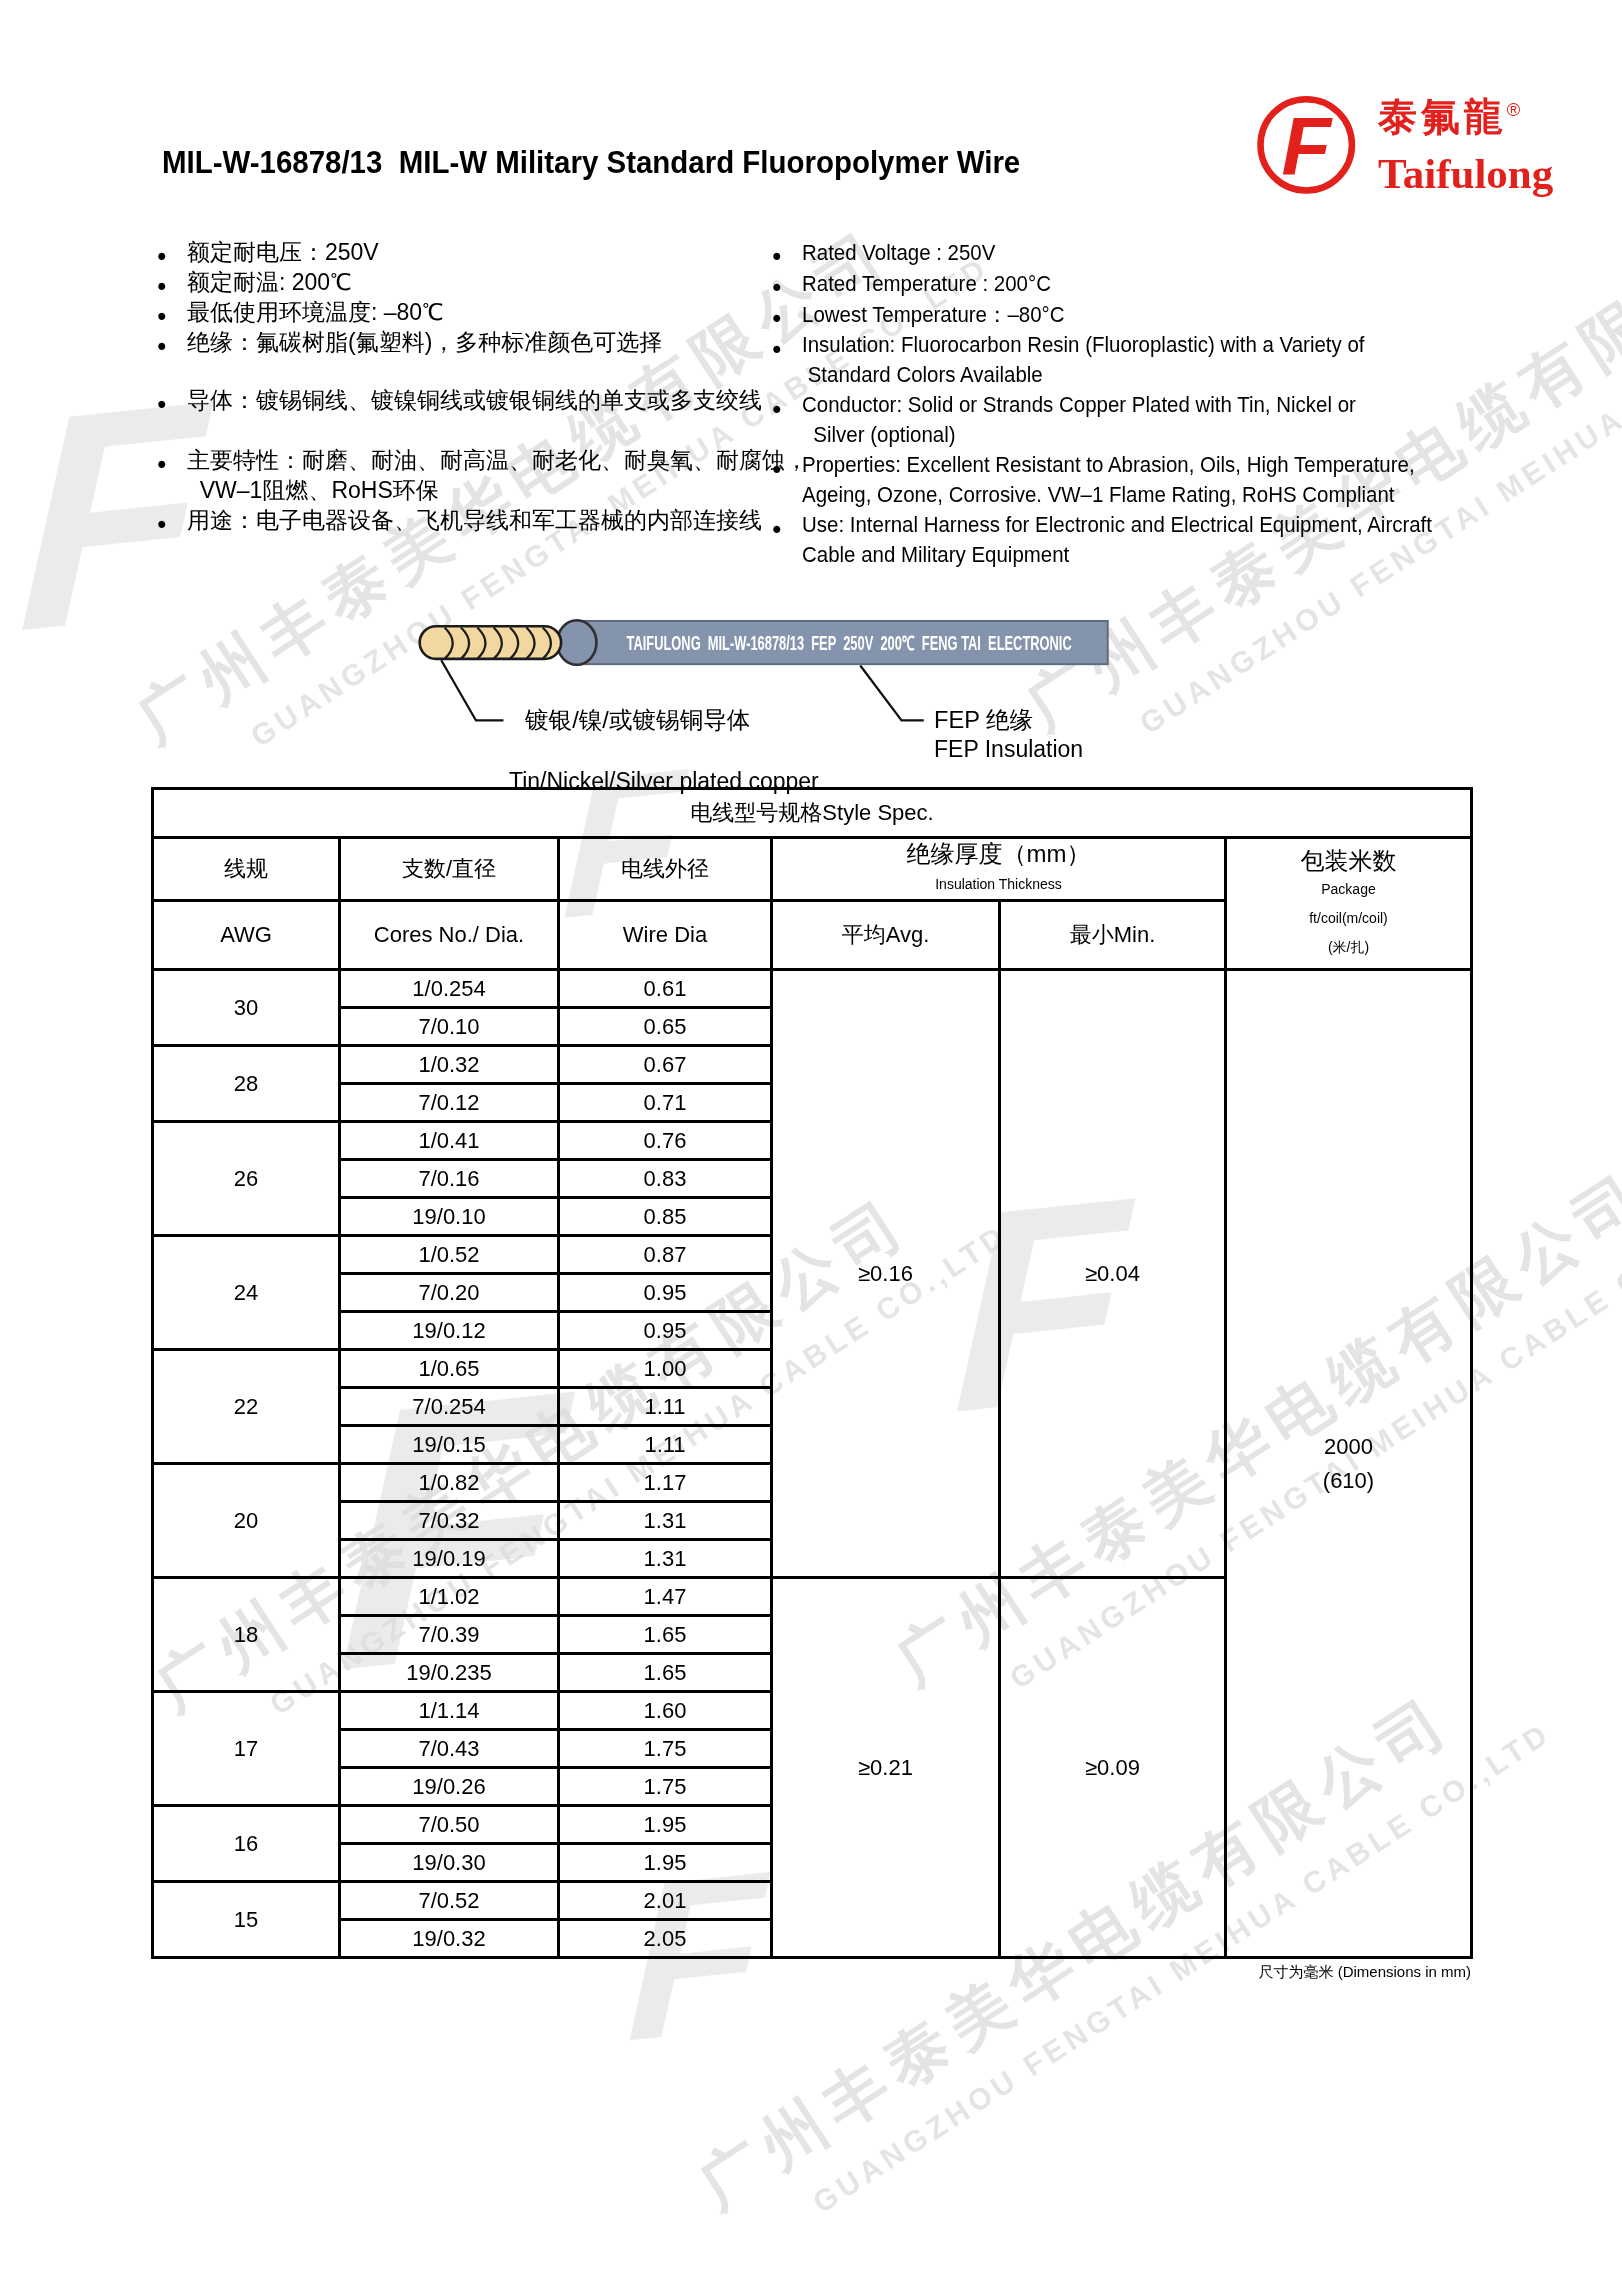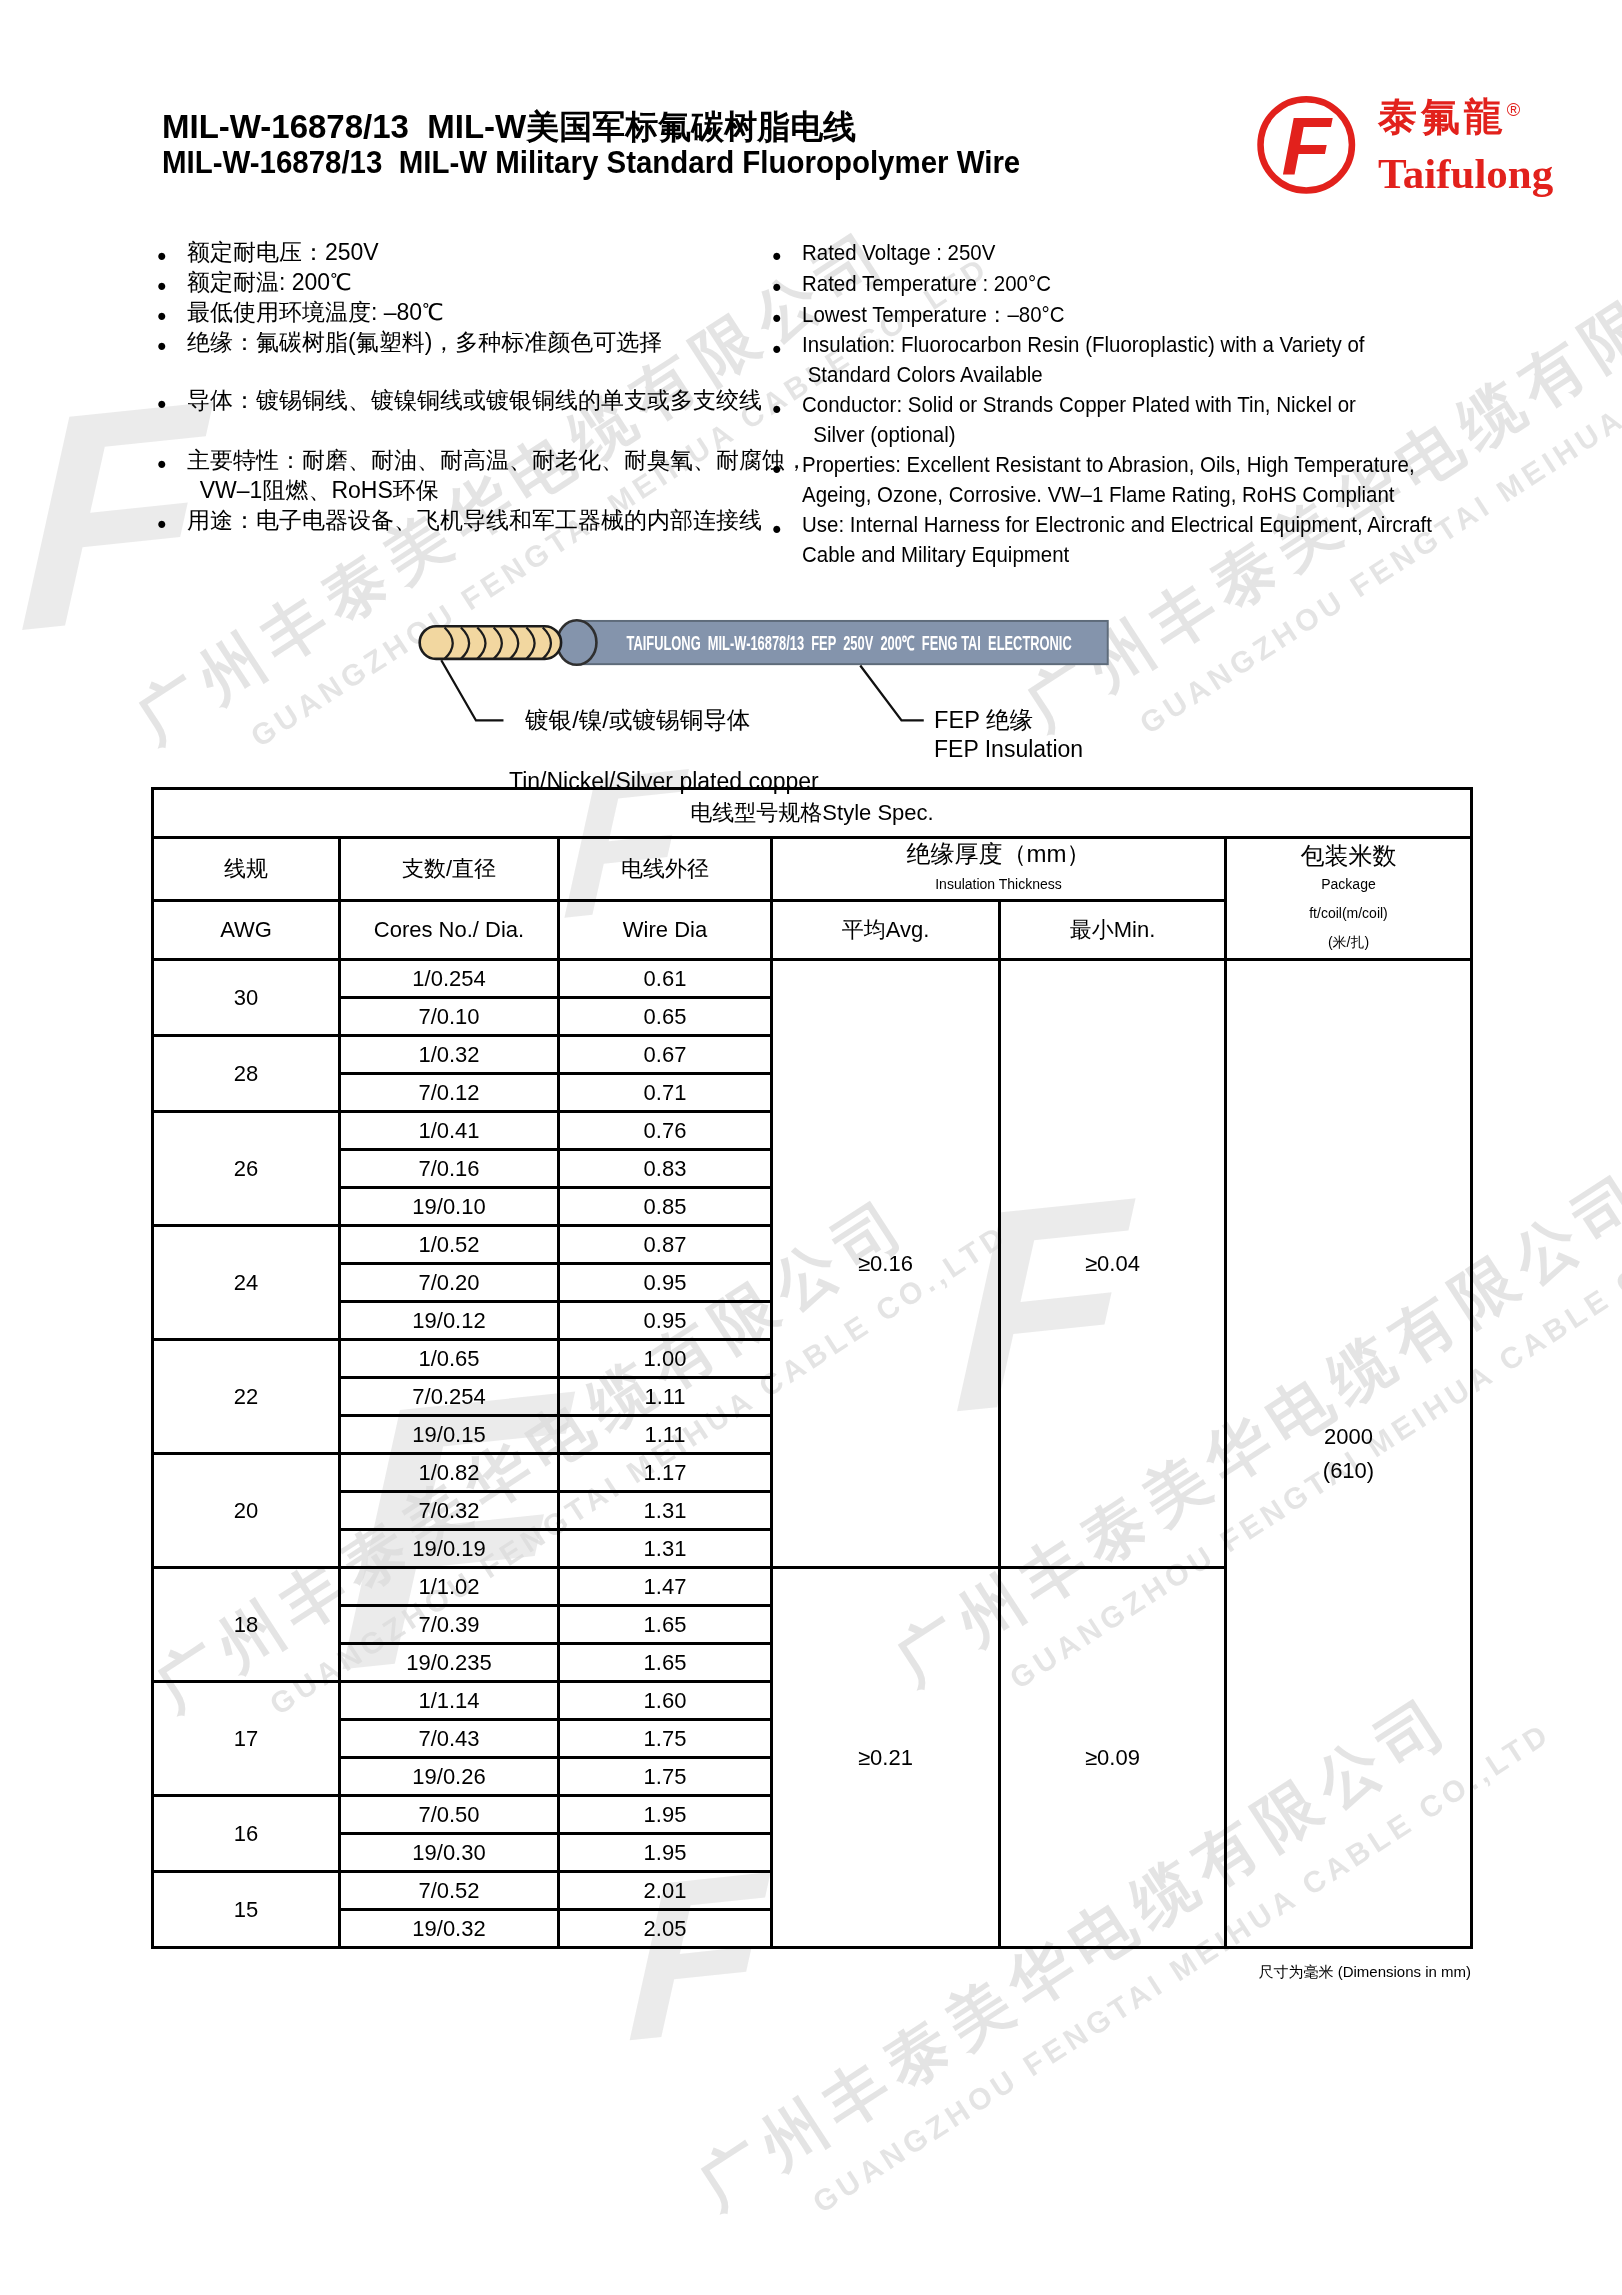--- a/index.html
+++ b/index.html
@@ -51,21 +51,21 @@
   #lbl2-cn { left:934px; top:704px; }
   #lbl2-en { left:934px; top:736px; }
   
   #spec-table { position:absolute; left:151px; top:787px; border-collapse:collapse;
                 table-layout:fixed; width:1319px; background:transparent; }
   #spec-table td { border:3.3px solid #000; text-align:center; vertical-align:middle;
                    padding:0; font-size:22px; overflow:hidden; }
   #spec-table { border:3.9px solid #000; }
   tr.row-title  { height:49px; }
   tr.row-hdr-b  { height:62px; }
-  tr.row-hdr-c  { height:59px;padding-left:20px; }
+  tr.row-hdr-c  { height:69px;padding-left:20px; }
   tr.data-row   { height:38px; }
   .hdr-zh { font-size:24px; }
   .hdr-sub { font-size:14px; }
   .two-line { line-height:30px; }
   .pkg-hdr { line-height:29px; }
   .pre { white-space:pre-line; }
   td.pkg-cell { line-height:34px; font-size:23px; }
   td.thk-cell { font-size:23px; }
   
   #footnote { left:916px; top:1963px; width:555px; text-align:right; font-size:15px; }
@@ -98,21 +98,20 @@
     </div>
     <div class="wm-f" style="left:19.6px;  top:366px;  font-size:301px;">F</div>
     <div class="wm-f" style="left:563px; top:746px; font-size:196px;">F</div>
     <div class="wm-f" style="left:340px; top:1348px; font-size:366px;">F</div>
     <div class="wm-f" style="left:955px;top:1165px; font-size:281px;">F</div>
     <div class="wm-f" style="left:628px; top:1845px; font-size:222px;">F</div>
   </div>
 
   <div id="content">
 
-    <div id="title1" class="abs title-line">MIL-W-16878/13  MIL-W美国军标氟碳树脂电线</div>
     <div id="title2" class="abs title-line">MIL-W-16878/13  MIL-W Military Standard Fluoropolymer Wire</div>
 
     <div id="logo" class="abs">
       <svg id="logo-mark" viewBox="0 0 170 170">
         <circle cx="80" cy="84" r="70" fill="none" stroke="#e2211c" stroke-width="10"></circle>
         <text x="42" y="130" font-size="124" font-style="italic" font-weight="bold" fill="#e2211c" font-family="Liberation Sans, sans-serif">F</text>
       </svg>
       <div id="logo-text">
         <div id="logo-cn"><span>泰氟龍</span><span id="logo-reg">®</span></div>
         <div id="logo-en">Taifulong</div>

